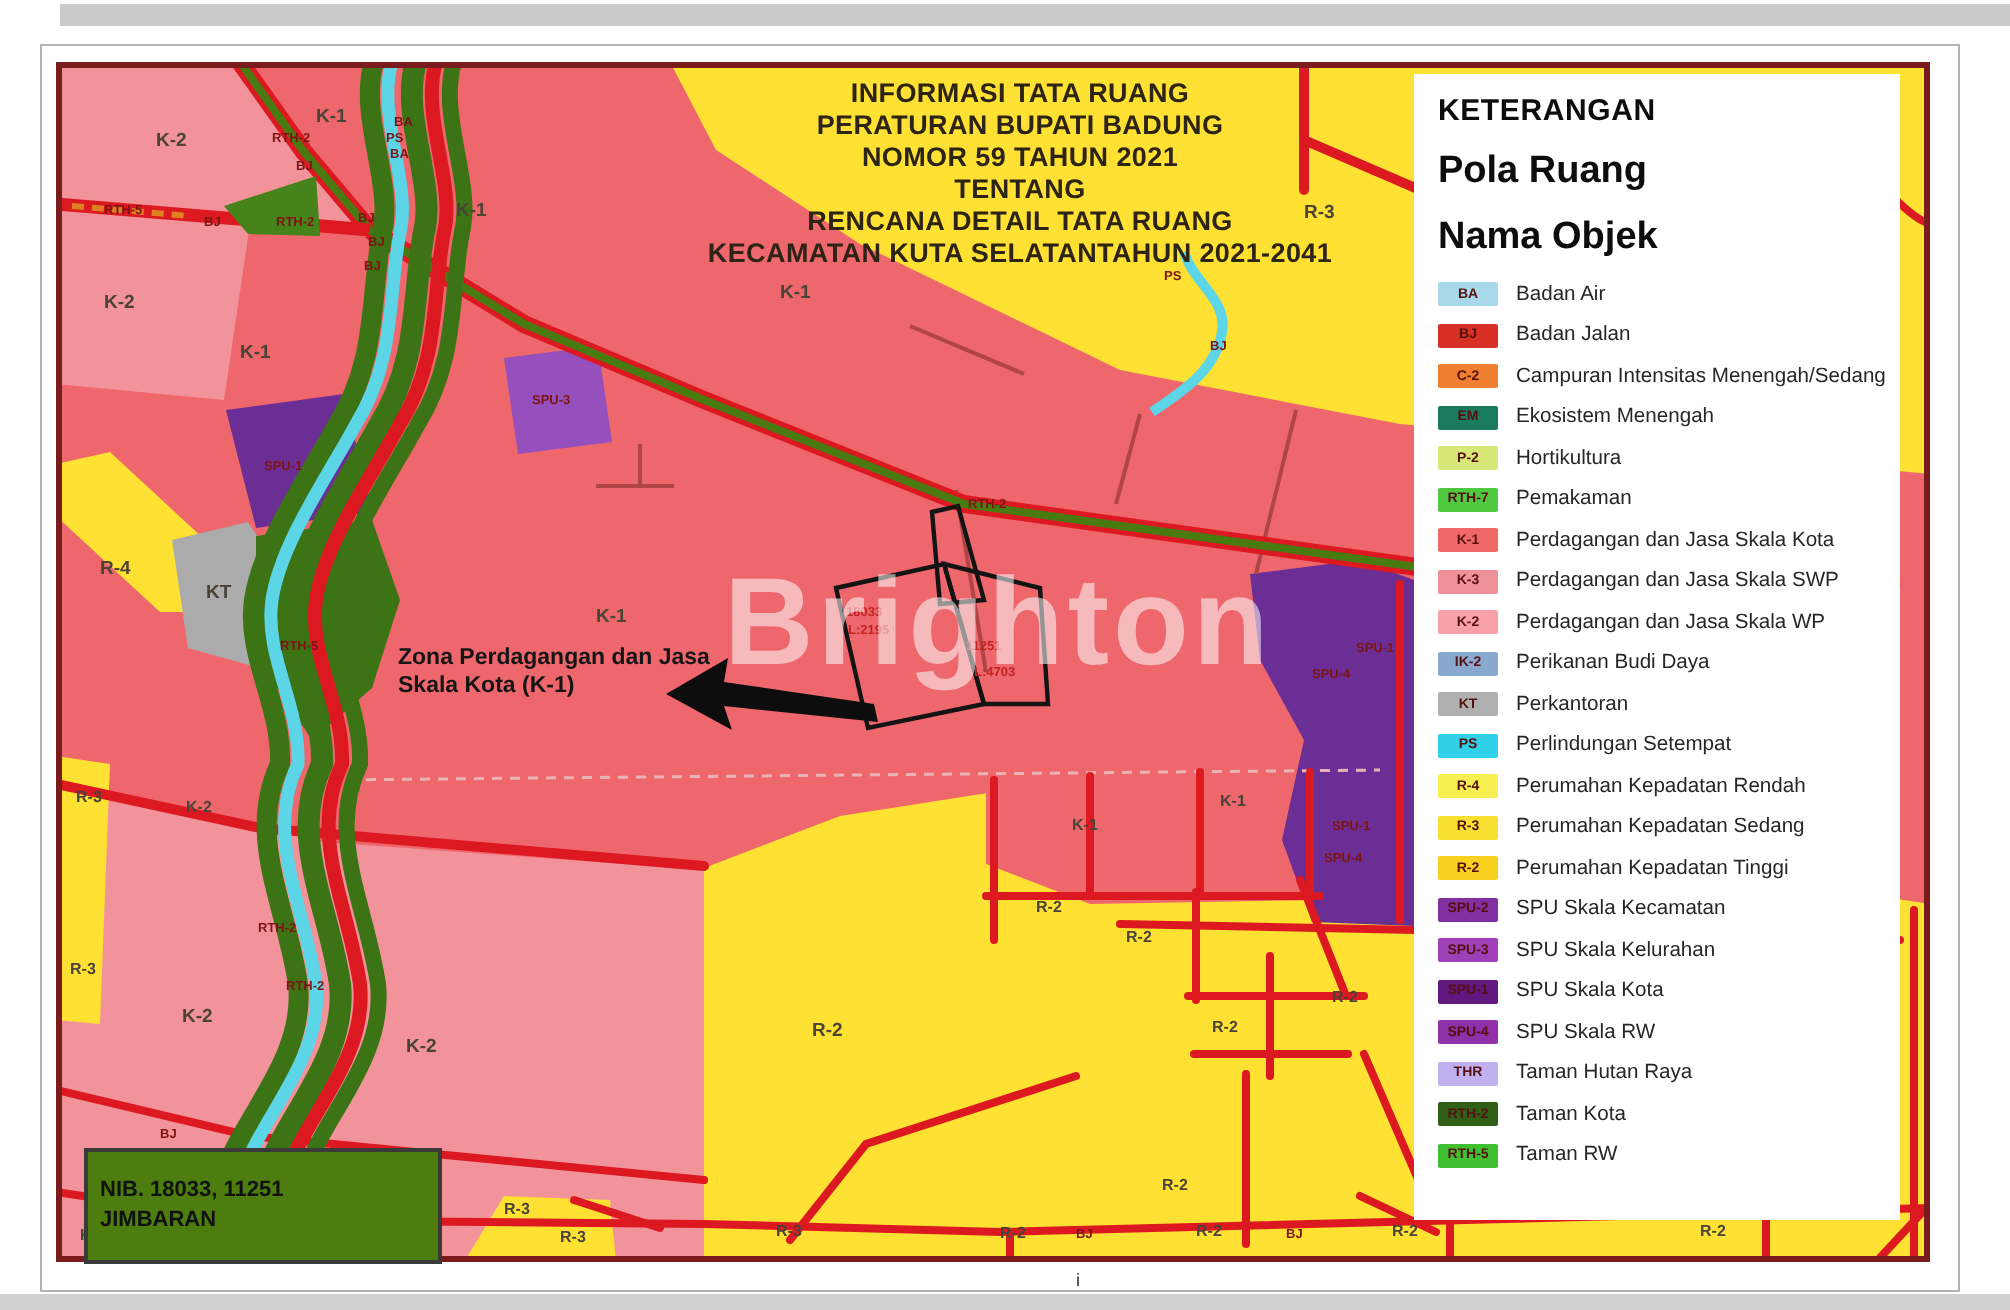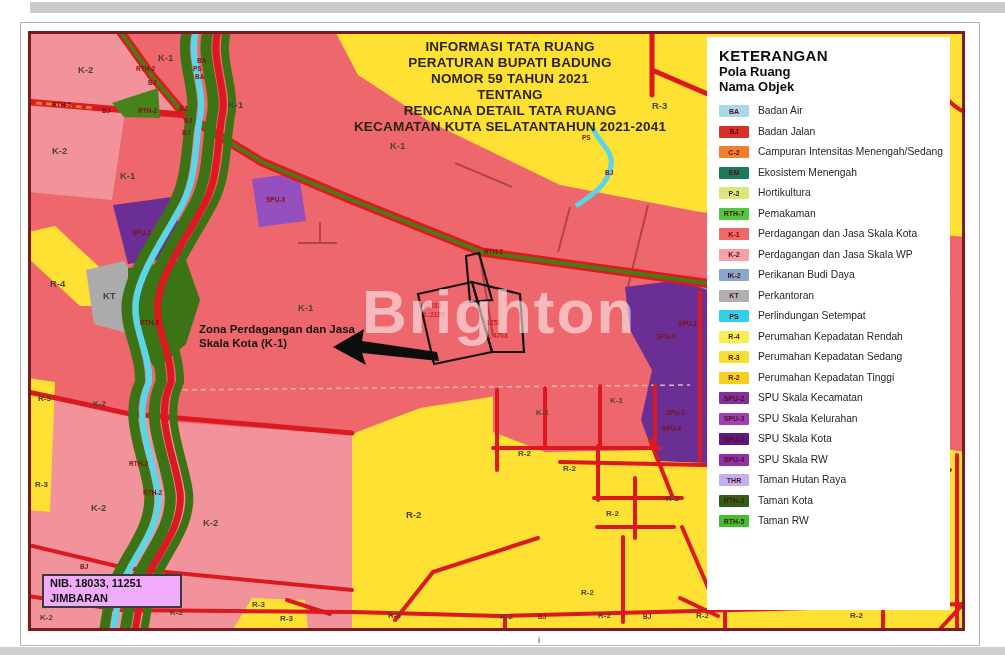--- a/index.html
+++ b/index.html
@@ -15,28 +15,28 @@
   .lzs{font-size:8px;font-weight:700;fill:#4a4336}
   .lr {font-size:6.5px;font-weight:700;fill:#7d1414}
   .lr2{font-size:6.5px;font-weight:700;fill:#c42222}
   .map-title{position:absolute;left:300px;top:39px;width:420px;text-align:center;
        font-weight:700;font-size:13.5px;line-height:16px;color:#2d2416;letter-spacing:.2px}
   .map-title span{display:block}
   .watermark{position:absolute;left:362px;top:276px;font-size:62px;font-weight:700;
        color:rgba(255,255,255,.55);letter-spacing:2px}
   .zona{position:absolute;left:199px;top:322px;width:170px;font-size:11.5px;font-weight:700;
        line-height:14px;color:#151515}
-  .nib{position:absolute;left:42px;top:574px;width:140px;background:#f0abfc;border:2px solid #3a3a3a;
-       padding:0 6px;font-size:11px;font-weight:700;line-height:15px;color:#111;box-sizing:border-box}
+  .nib{position:absolute;left:42px;top:574px;width:179px;background:#4d7c0f;border:2px solid #3a3a3a;
+       padding:12px 6px;font-size:11px;font-weight:700;line-height:15px;color:#111;box-sizing:border-box}
   .legend{position:absolute;left:707px;top:37px;width:243px;height:573px;background:#fff;
        padding:10px 2px 0 12px;box-sizing:border-box}
   .leg-title{font-size:15px;font-weight:800;color:#0d0d0d;letter-spacing:.3px}
-  .leg-sub{font-size:13px;font-weight:700;color:#0d0d0d}
+  .leg-sub{font-size:19px;font-weight:700;margin-top:11px;color:#0d0d0d}
   #legend-items{margin-top:11px}
-  .leg-row{display:flex;align-items:flex-start;height:12px;margin-bottom:8.5px}
+  .leg-row{display:flex;align-items:center;height:12px;margin-bottom:8.5px}
   .leg-swatch{width:30px;height:12px;flex:0 0 30px;font-size:7px;font-weight:700;color:#55100f;
        display:flex;align-items:center;justify-content:center;border-radius:1px}
   .leg-label{font-size:10.3px;color:#262626;margin-left:9px;white-space:nowrap}
   .tickmark{position:absolute;left:538px;top:635px;font-size:9px;color:#333}
 </style>
 </head>
 <body>
 
 <div class="topbar"></div>
 <div class="outer-frame"></div>
@@ -237,20 +237,24 @@
       </div>
       <div class="leg-row">
         <span class="leg-swatch" style="background: rgb(80, 200, 64);">RTH-7</span>
         <span class="leg-label">Pemakaman</span>
       </div>
       <div class="leg-row">
         <span class="leg-swatch" style="background: rgb(240, 104, 104);">K-1</span>
         <span class="leg-label">Perdagangan dan Jasa Skala Kota</span>
       </div>
       <div class="leg-row">
+        <span class="leg-swatch" style="background: rgb(240, 144, 152);">K-3</span>
+        <span class="leg-label">Perdagangan dan Jasa Skala SWP</span>
+      </div>
+      <div class="leg-row">
         <span class="leg-swatch" style="background: rgb(248, 160, 168);">K-2</span>
         <span class="leg-label">Perdagangan dan Jasa Skala WP</span>
       </div>
       <div class="leg-row">
         <span class="leg-swatch" style="background: rgb(136, 168, 208);">IK-2</span>
         <span class="leg-label">Perikanan Budi Daya</span>
       </div>
       <div class="leg-row">
         <span class="leg-swatch" style="background: rgb(176, 176, 176);">KT</span>
         <span class="leg-label">Perkantoran</span>

